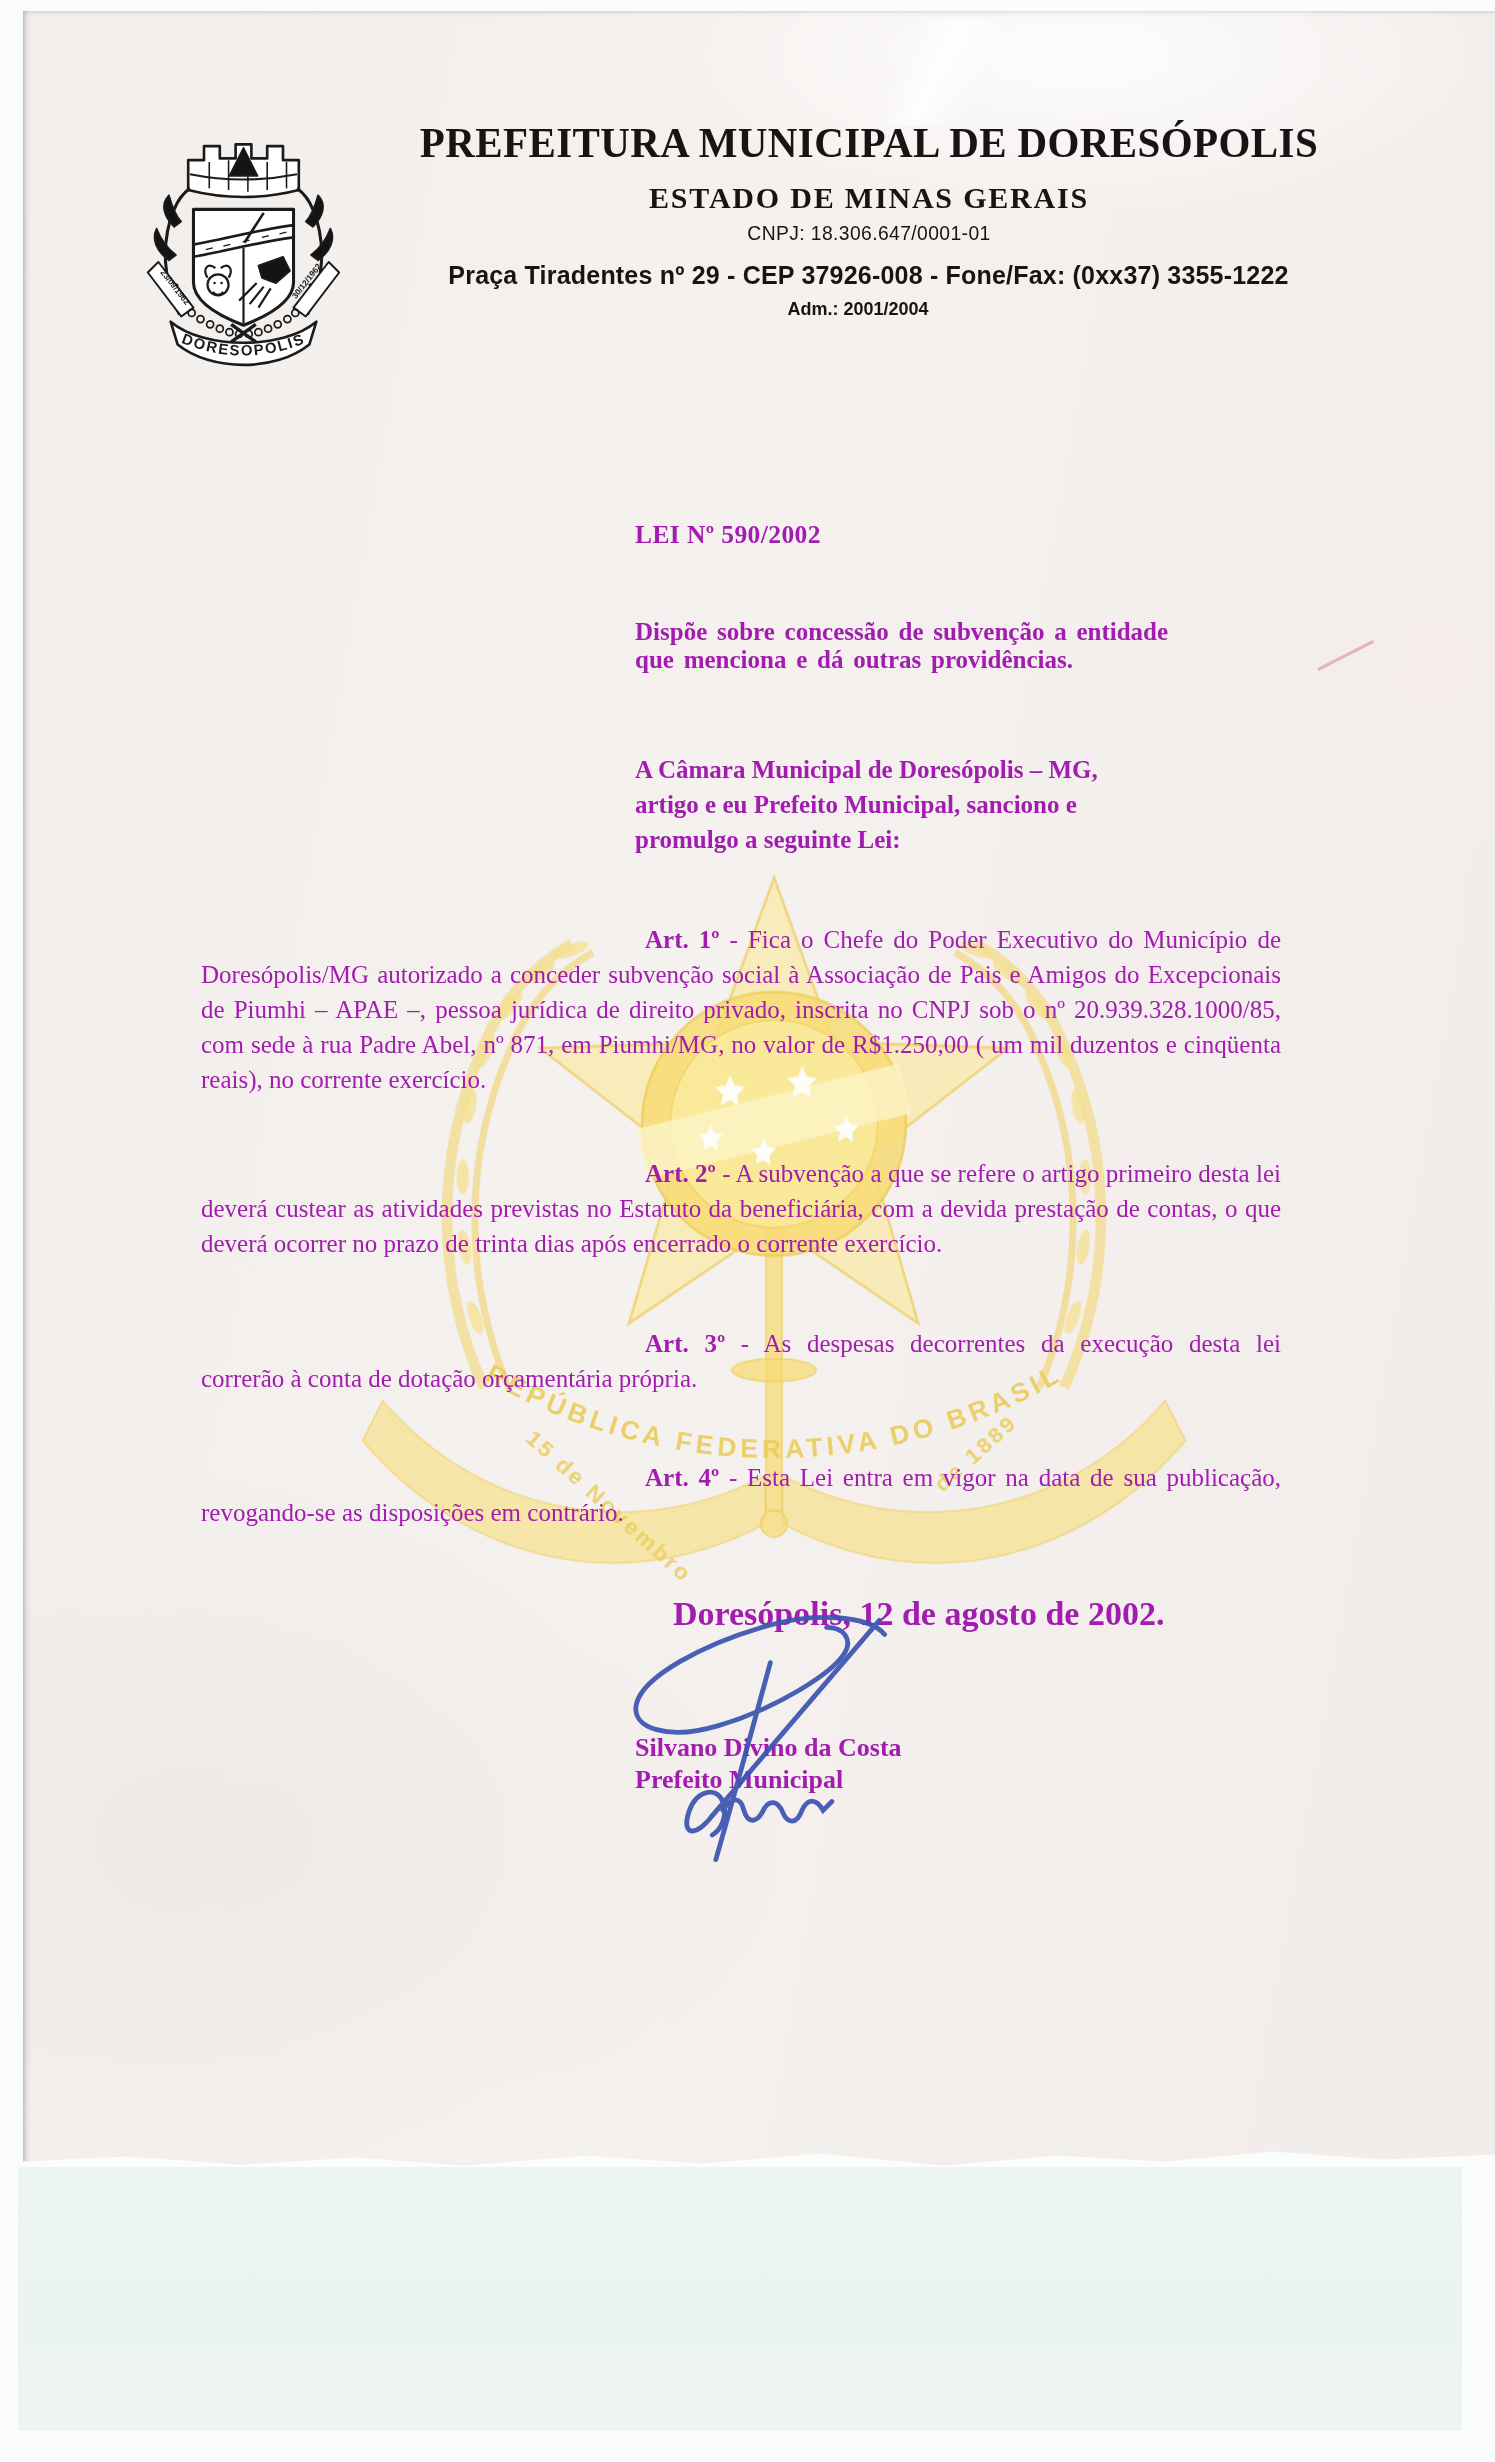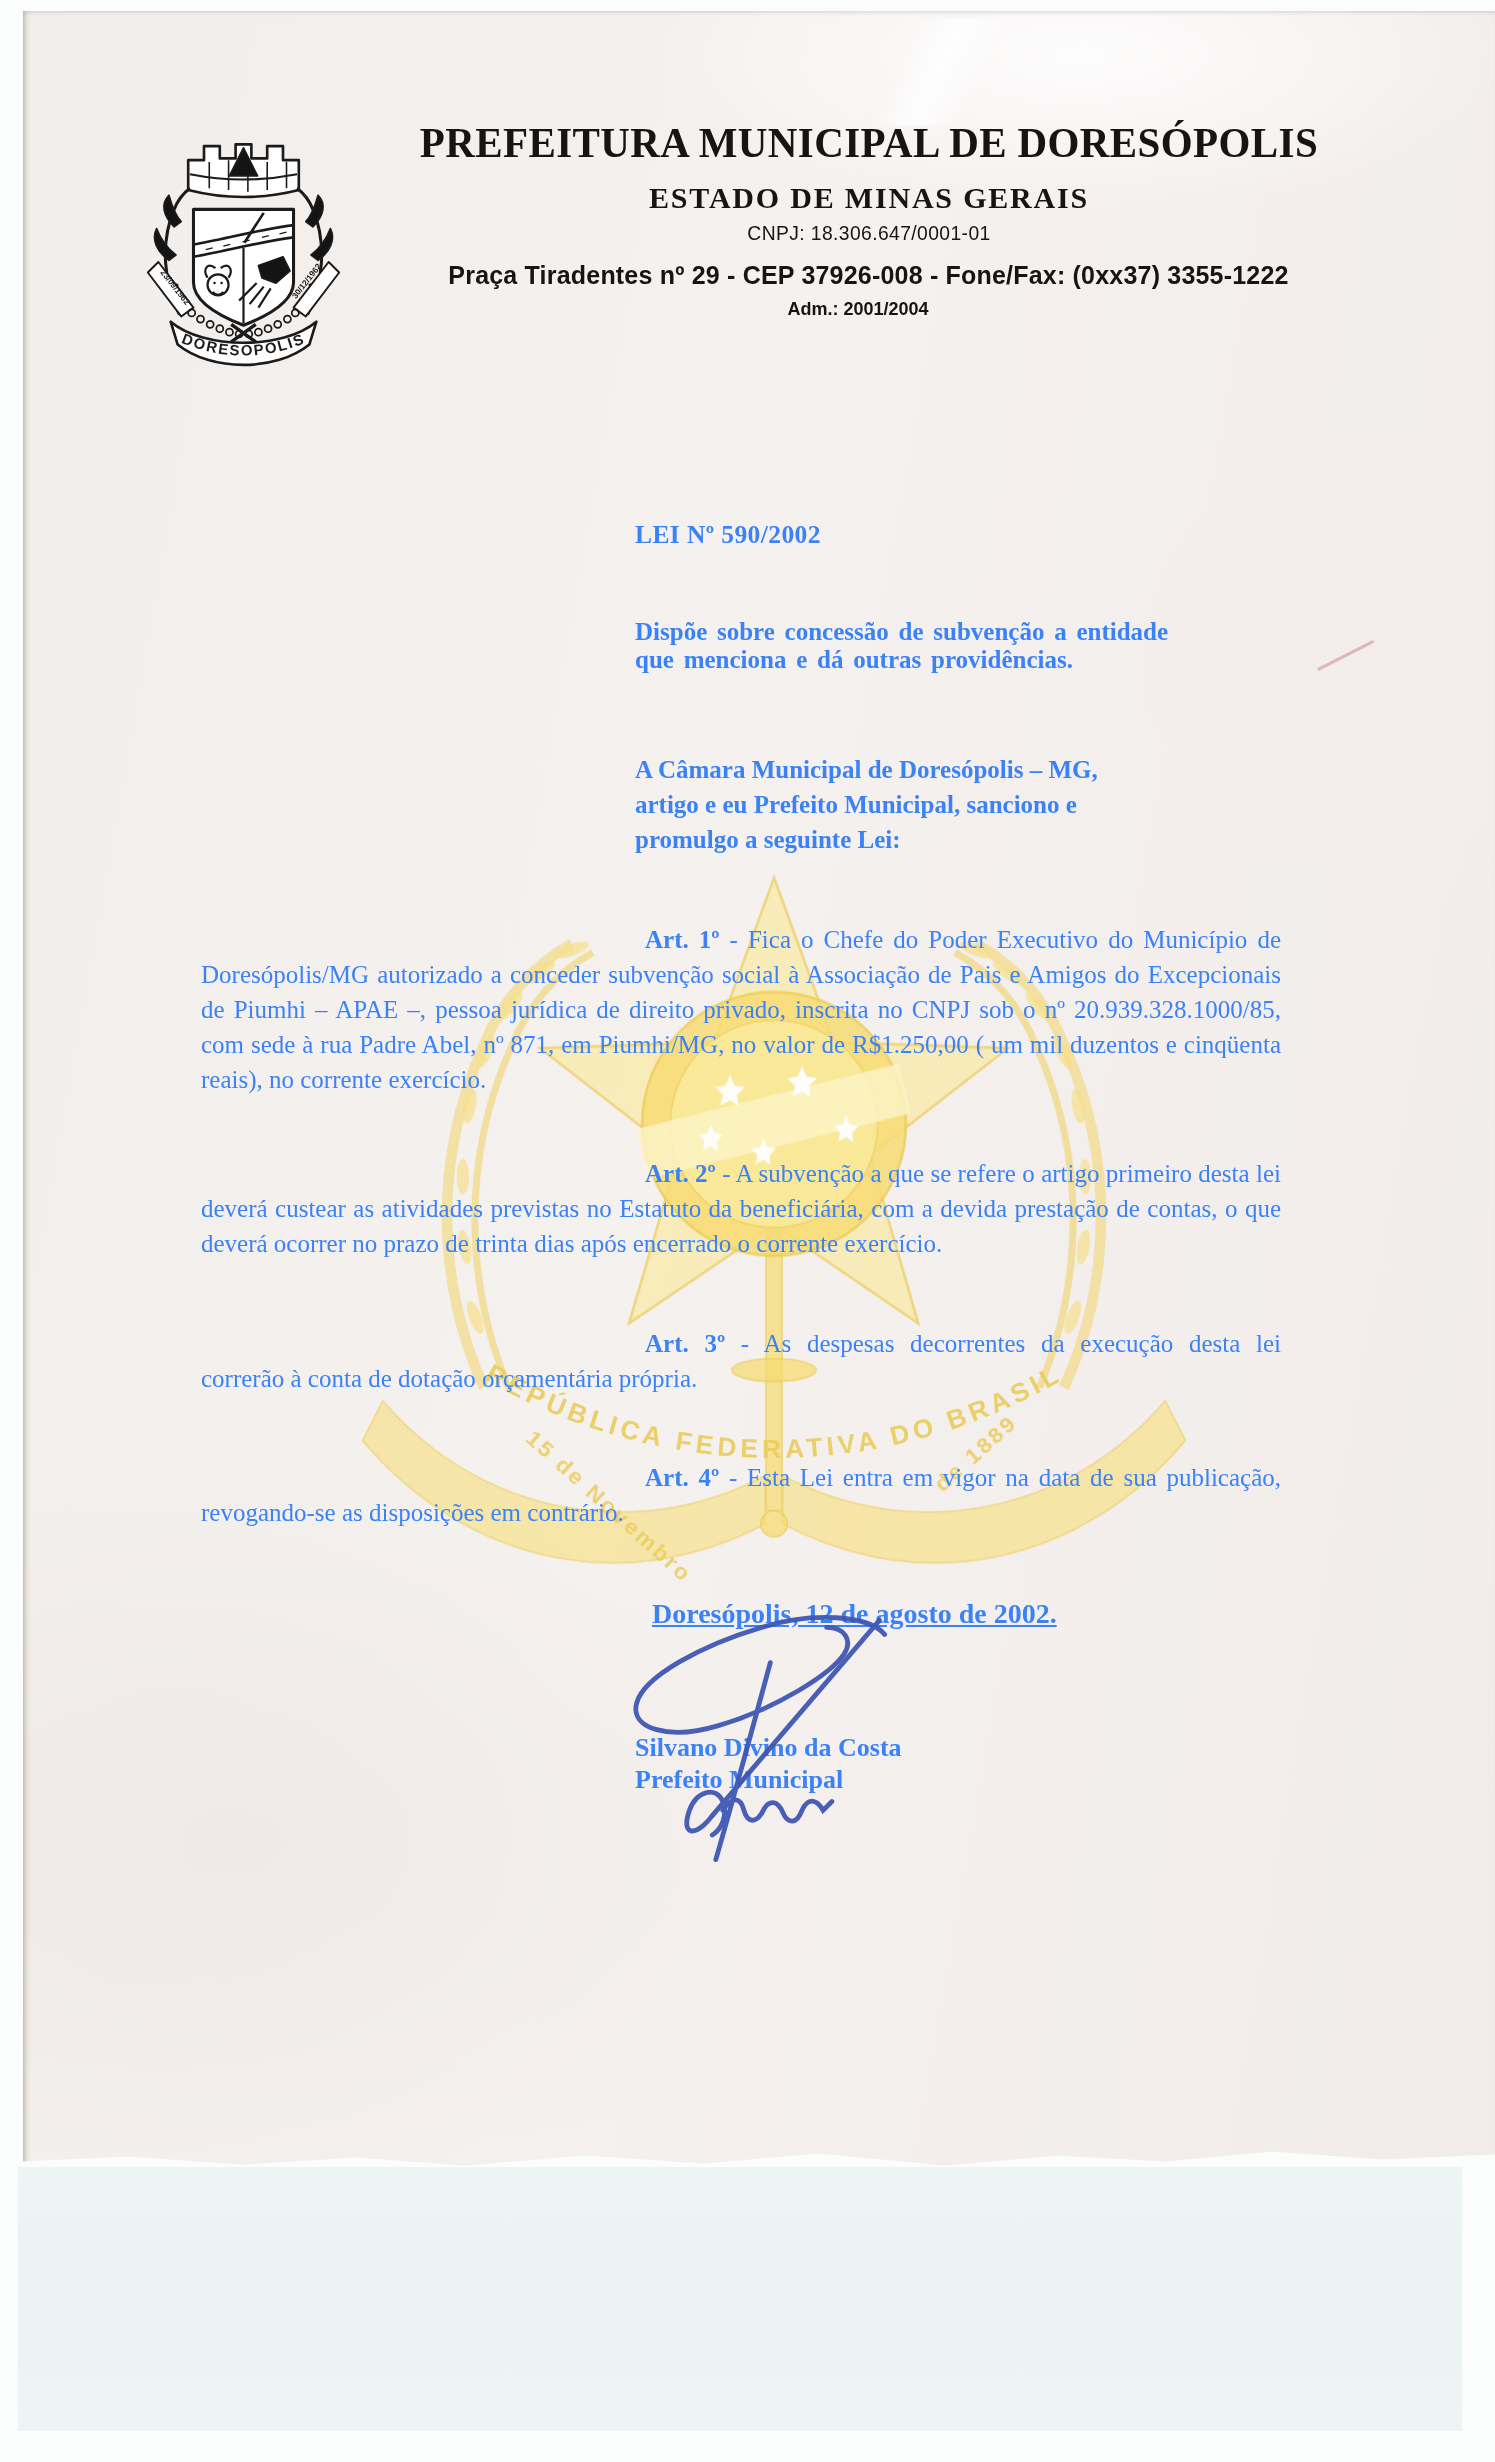--- a/index.html
+++ b/index.html
@@ -33,28 +33,28 @@
     background:linear-gradient(180deg,#edf5f4 0%,#ebf3f2 60%,#eef4f3 100%);
   }
   
   .hdr{color:#171413;text-align:center;}
   .hdr-title{left:359px;top:118px;width:1020px;font-size:41px;font-weight:bold;letter-spacing:0.4px;transform:scaleY(1.04);}
   .hdr-estado{left:359px;top:181px;width:1020px;font-size:30px;font-weight:bold;letter-spacing:1.8px;}
   .hdr-cnpj{left:359px;top:223px;width:1020px;font-family:"Liberation Sans",sans-serif;font-size:19.3px;font-weight:normal;letter-spacing:0.4px;}
   .hdr-addr{left:325px;top:261px;width:1087px;font-family:"Liberation Sans",sans-serif;font-size:25px;font-weight:bold;letter-spacing:0.2px;}
   .hdr-adm{left:348px;top:299px;width:1020px;font-family:"Liberation Sans",sans-serif;font-size:18px;font-weight:bold;}
   
-  .bt{color:#3b82f6;font-size:25px;line-height:35px;}
+  .bt{color:#a21caf;font-size:25px;line-height:35px;}
   .lei-num{left:635px;top:517px;font-size:25.5px;font-weight:bold;letter-spacing:0.4px;}
   .summary{left:635px;top:618px;width:658px;font-weight:bold;white-space:pre-line;word-spacing:3.5px;line-height:28px;}
   .preamble{left:635px;top:752px;width:677px;font-weight:bold;white-space:pre-line;}
   .article{left:201px;width:1080px;text-align:justify;text-indent:444px;margin:0;}
   .a1{top:922px;} .a2{top:1156px;} .a3{top:1326px;} .a4{top:1460px;}
   .art-label{font-weight:bold;}
-  .dateline{left:652px;top:1596px;font-size:28px;font-weight:bold;text-decoration:underline;}
+  .dateline{left:673px;top:1596px;font-size:34px;font-weight:bold;}
   .sig-name{left:635px;top:1730px;font-size:26px;font-weight:bold;}
   .sig-title{left:635px;top:1762px;font-size:26px;font-weight:bold;}
   svg{display:block;}
 </style>
 </head>
 <body>
 
 <div class="abs paper"></div>
 <div class="abs crease-top"></div>
 <div class="abs crease-pink"></div>

